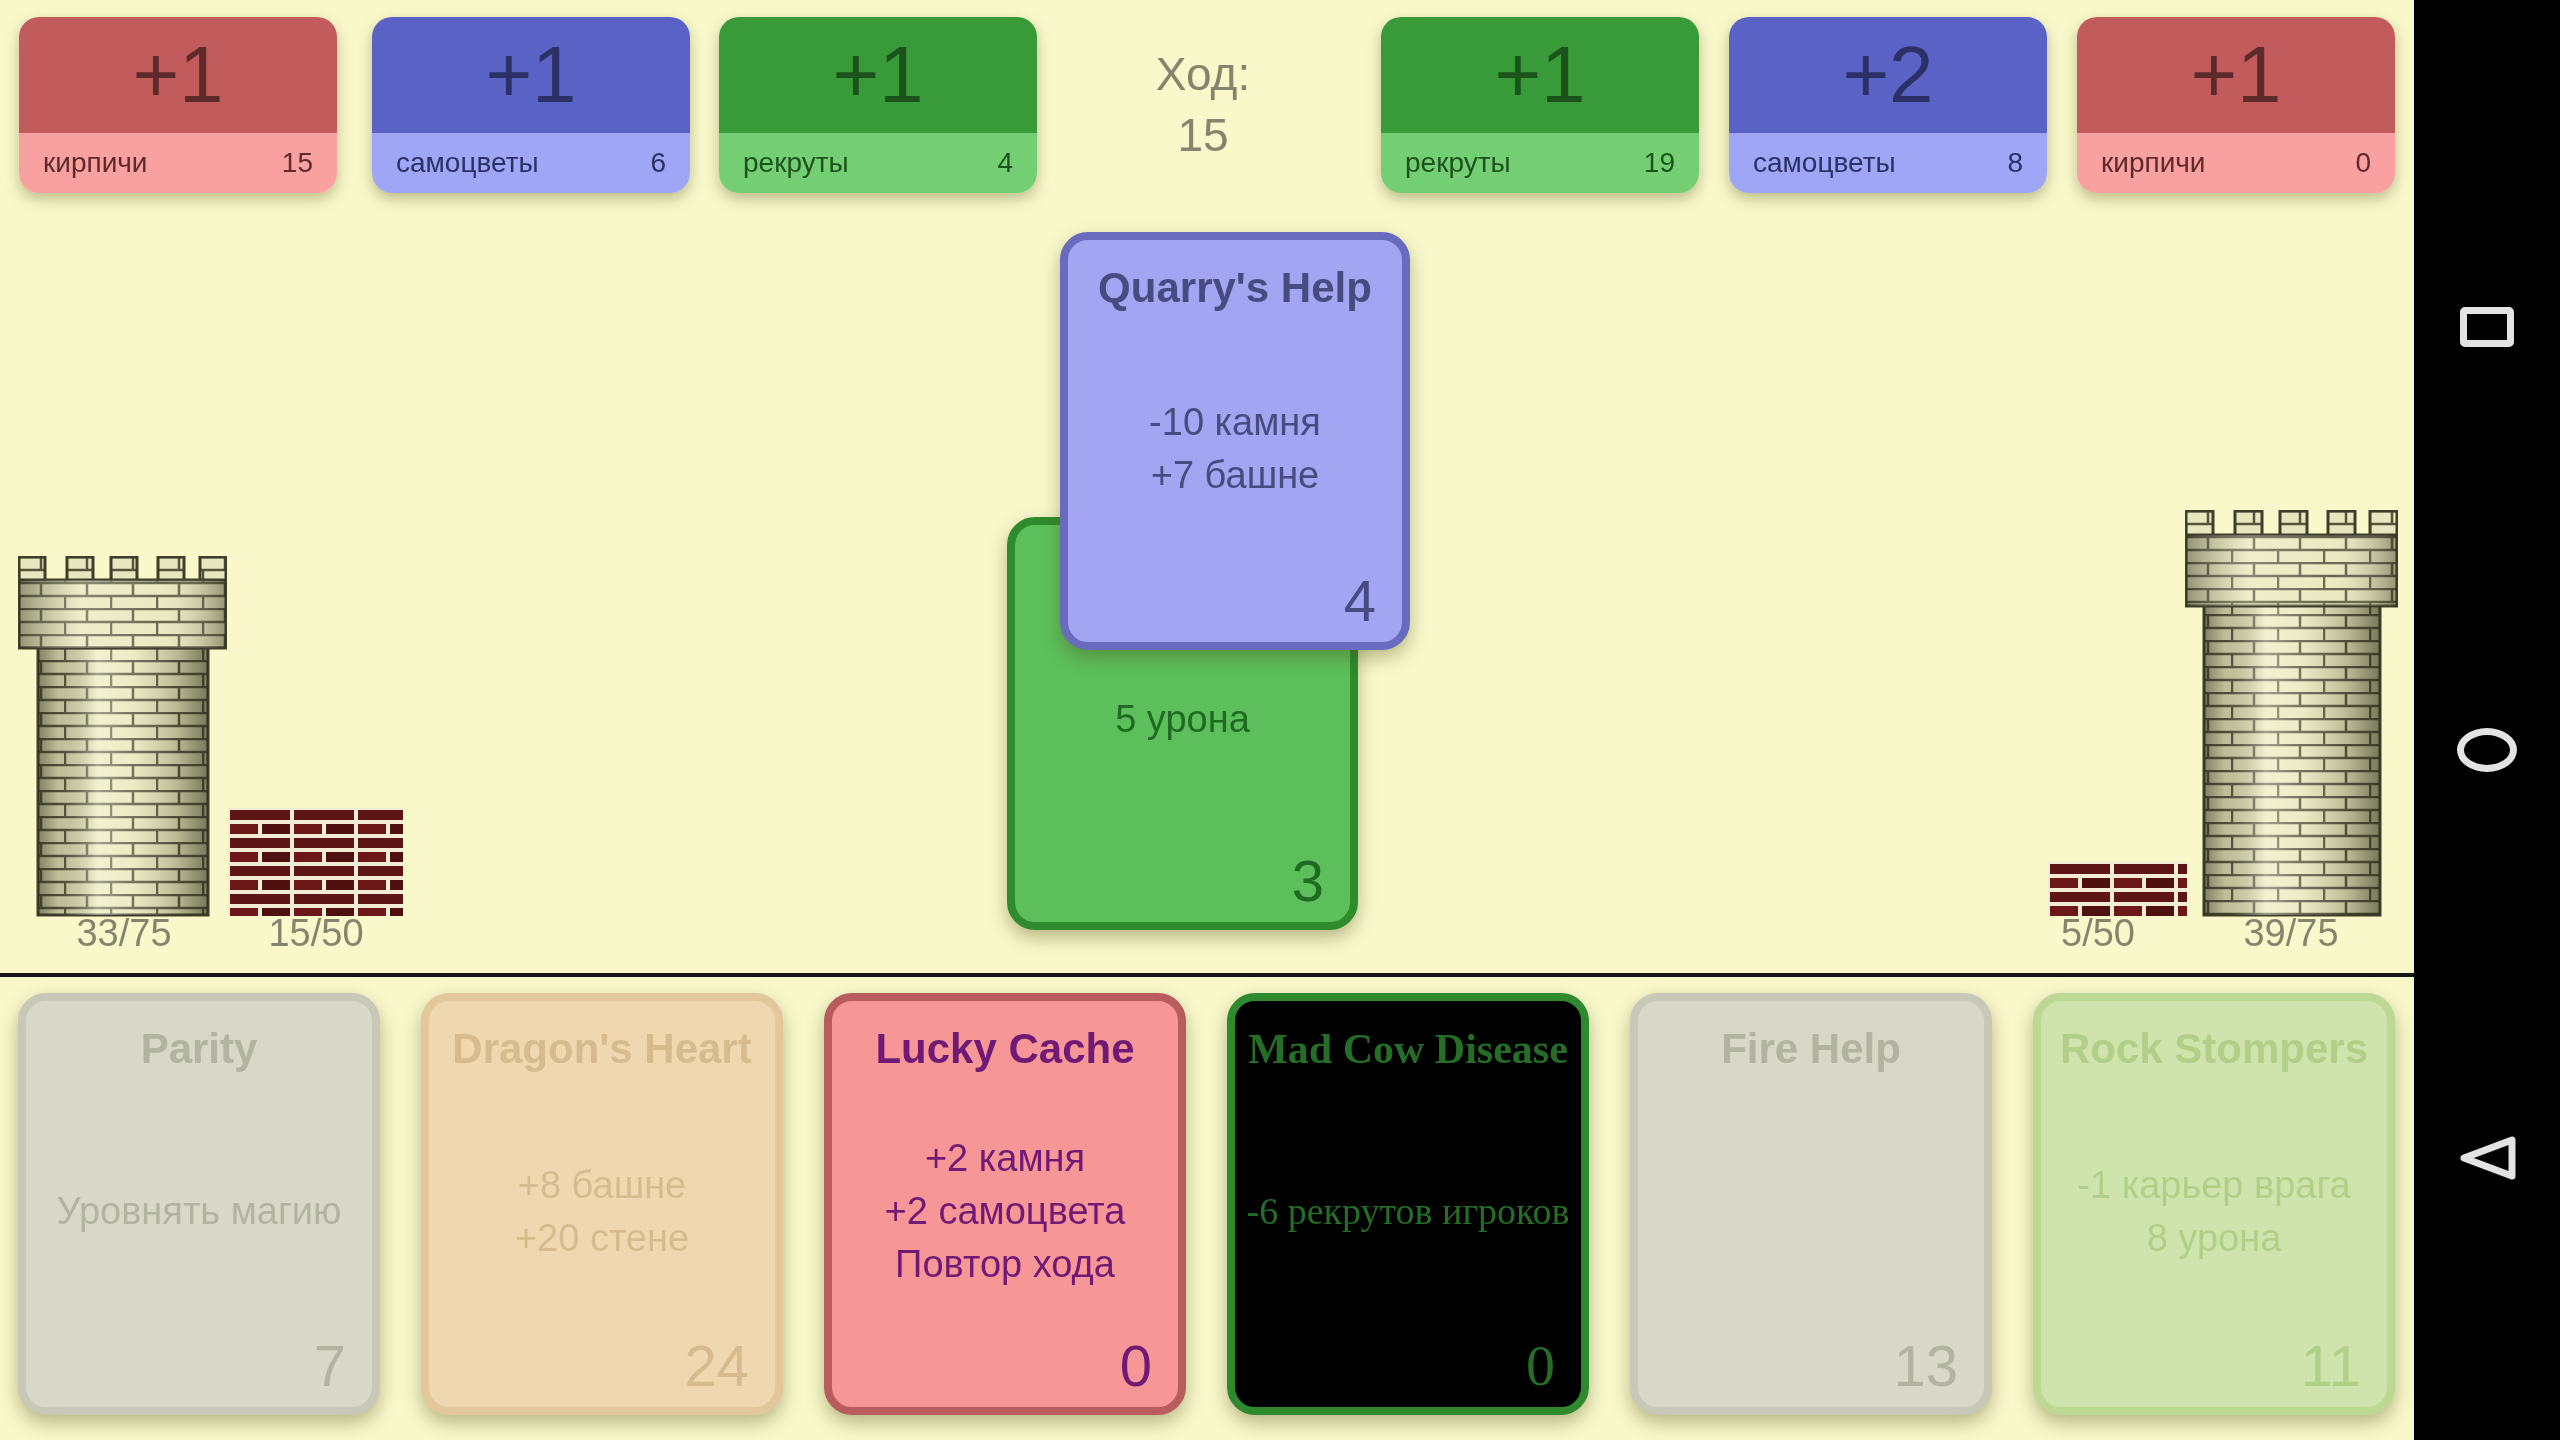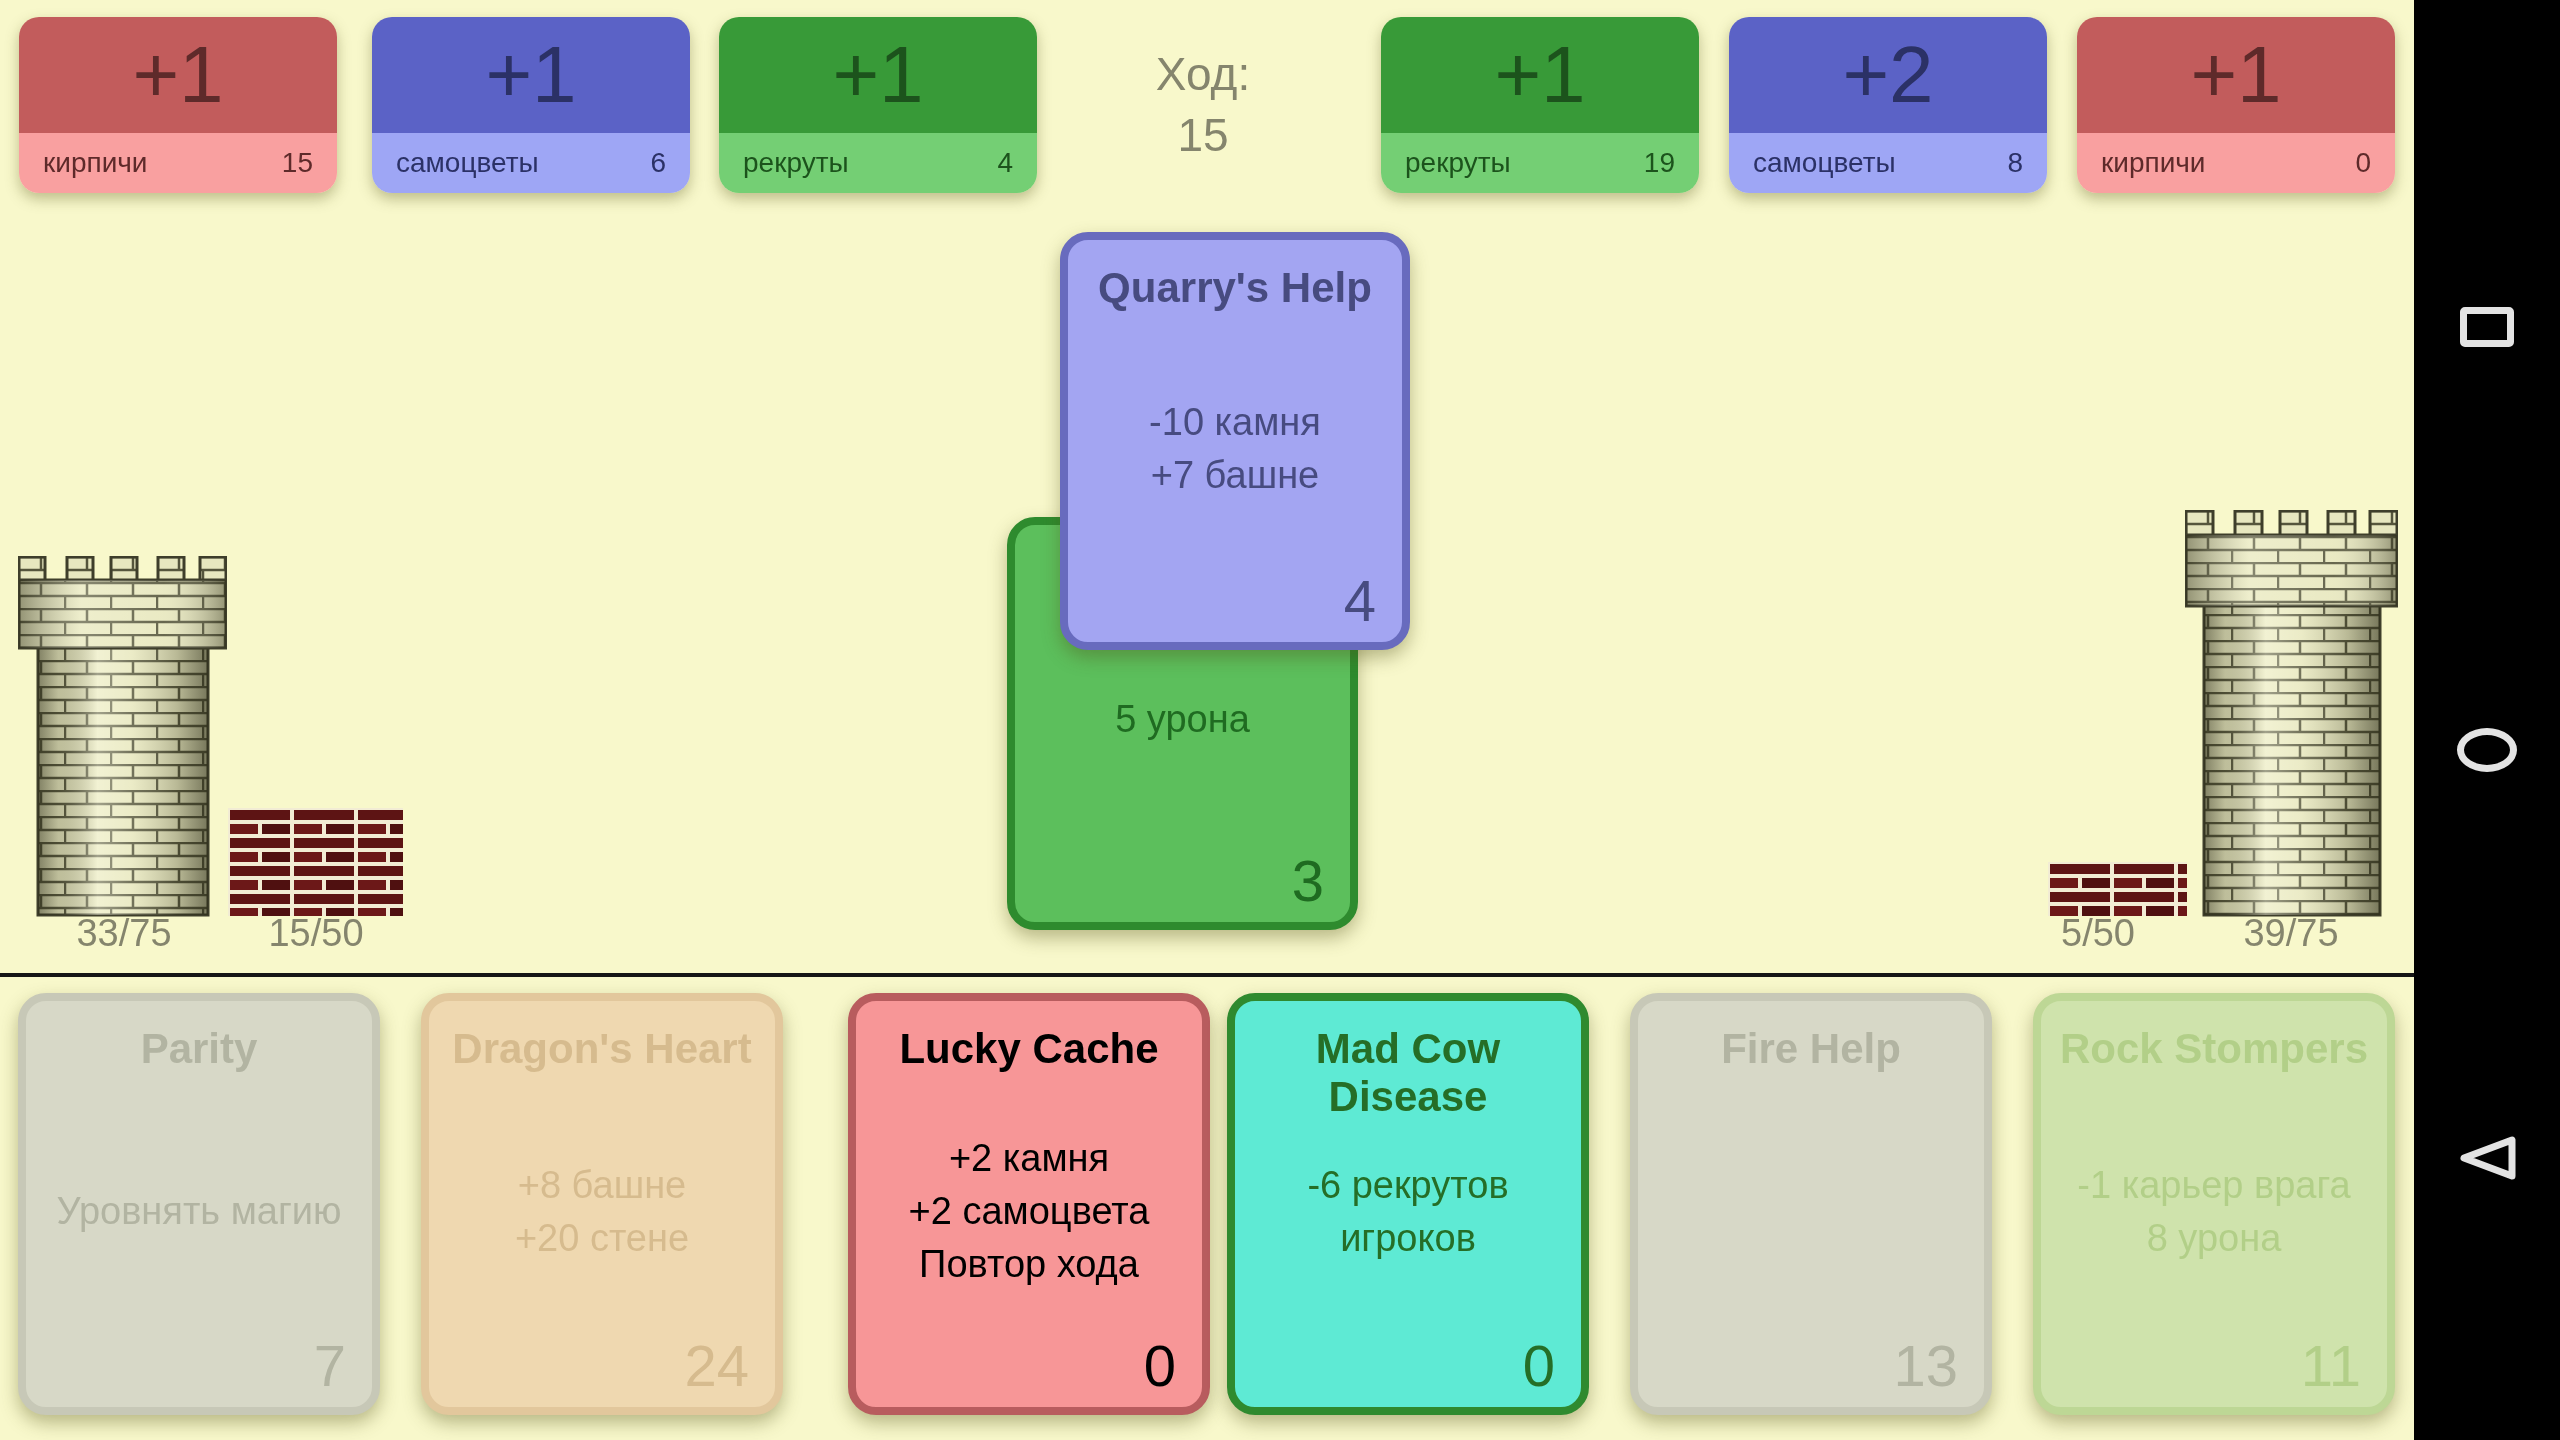--- a/index.html
+++ b/index.html
@@ -38,22 +38,22 @@
   .card-body{
     position:absolute;top:52%;left:0;right:0;transform:translateY(-50%);
     text-align:center;font-size:38px;line-height:1.4;white-space:pre-line;
   }
   .card-cost{position:absolute;right:26px;bottom:8px;font-size:58px;}
 
   .c-purple{background:#a3a5f2;border-color:#686bbe;color:#474b80;}
   .c-green {background:#5cbf5c;border-color:#2e8b2e;color:#1f6b21;}
   .h-gray  {background:#d7d8c7;border-color:#c7c8b7;color:#b2b4a2;}
   .h-tan   {background:#efd8b0;border-color:#e2c79c;color:#d6bb8e;}
-  .h-red   {background:#f79697;border-color:#b85c5e;color:#000000;margin-left:24px;}
-  .h-green {background:#5eead4;border-color:#2f8a2f;color:#256e27;}
+  .h-red   {background:#f79697;border-color:#b85c5e;color:#701a75;}
+  .h-green {background:#000000;border-color:#2f8a2f;color:#256e27;font-family:Liberation Serif, serif;}
   .h-lgreen{background:#cfe3ac;border-color:#bdd795;color:#b2cf88;}
 
   .played-purple{left:1060px;top:232px;width:350px;height:418px;z-index:3;}
   .played-green {left:1007px;top:517px;width:351px;height:413px;z-index:2;}
   .played-green .card-body{top:49%;}
 
   .hand-card{top:993px;width:362px;height:422px;}
 
   
   .tower,.wall{position:absolute;}

